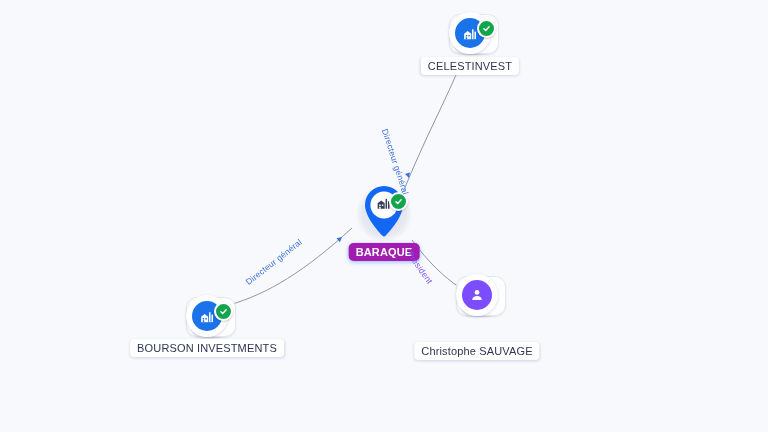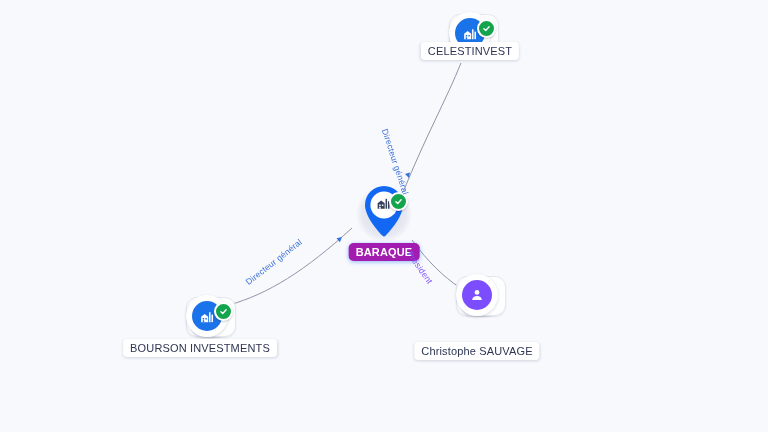--- a/index.html
+++ b/index.html
@@ -109,21 +109,21 @@
               <path fill="#1a73e8" d="M5.2 14.2h2.1v2.1H5.2zM9 14.2h2.1v2.1H9zM5.2 17.4h2.1V20H5.2z"></path>
             </svg>
           </div>
         </div>
         <div class="badge" style="left: calc(50% + 7px); top: -14px;">
           <svg width="9" height="9" viewBox="0 0 24 24" aria-hidden="true">
             <path fill="none" stroke="#ffffff" stroke-width="3.6" stroke-linecap="round" stroke-linejoin="round" d="M5 12.5 10 17.5 19 7.5"></path>
           </svg>
         </div>
       </div>
-      <div class="label" style="left: 470px; top: 42px; transform: translateX(-50%); position: absolute;">CELESTINVEST</div>
+      <div class="label" style="left: 470px; top: 57px; transform: translateX(-50%); position: absolute;">CELESTINVEST</div>
       <div class="node" style="left: 384px; top: 214px;">
         <div class="pinhalo"></div>
         <div class="pinwrap"><svg width="44" height="54" viewBox="0 0 44 54">
             <path fill="#1268f3" d="M22 1C11.5 1 3 9.5 3 20c0 12.6 15.2 28.4 17.3 30.6a2.3 2.3 0 0 0 3.4 0C25.8 48.4 41 32.6 41 20 41 9.5 32.5 1 22 1z"></path>
             <circle cx="22" cy="20" r="13.6" fill="#ffffff"></circle>
           </svg><div style="position: absolute; left: 50%; top: 20px; transform: translate(-50%, -50%);"><svg width="17" height="17" viewBox="0 0 24 24" aria-hidden="true">
               <path fill="#36405e" d="M3 12.4 8 8.3l5 4.1V20H3z"></path>
               <path fill="#36405e" d="M14.2 6h2.1v14h-2.1z"></path>
               <path fill="#36405e" d="M17.6 9.4h2.2V20h-2.2z"></path>
               <path fill="#ffffff" d="M5.2 14.2h2.1v2.1H5.2zM9 14.2h2.1v2.1H9zM5.2 17.4h2.1V20H5.2z"></path>
@@ -150,21 +150,21 @@
               <path fill="#1a73e8" d="M5.2 14.2h2.1v2.1H5.2zM9 14.2h2.1v2.1H9zM5.2 17.4h2.1V20H5.2z"></path>
             </svg>
           </div>
         </div>
         <div class="badge" style="left: calc(50% + 7px); top: -14px;">
           <svg width="9" height="9" viewBox="0 0 24 24" aria-hidden="true">
             <path fill="none" stroke="#ffffff" stroke-width="3.6" stroke-linecap="round" stroke-linejoin="round" d="M5 12.5 10 17.5 19 7.5"></path>
           </svg>
         </div>
       </div>
-      <div class="label" style="left: 200px; top: 339px; transform: translateX(-50%); position: absolute;">BOURSON INVESTMENTS</div>
+      <div class="label" style="left: 207px; top: 339px; transform: translateX(-50%); position: absolute;">BOURSON INVESTMENTS</div>
       <div class="node" style="left: 477px; top: 295px;">
         <div class="stack">
           <i class="s1"></i>
           <i class="s2"></i>
           <i class="s3"></i>
         </div>
         <div class="disc">
           <div class="inner person" style="background: rgb(124, 77, 255);">
             <svg width="16" height="16" viewBox="0 0 24 24" aria-hidden="true">
               <circle cx="12" cy="8.2" r="3.6" fill="#ffffff"></circle>

